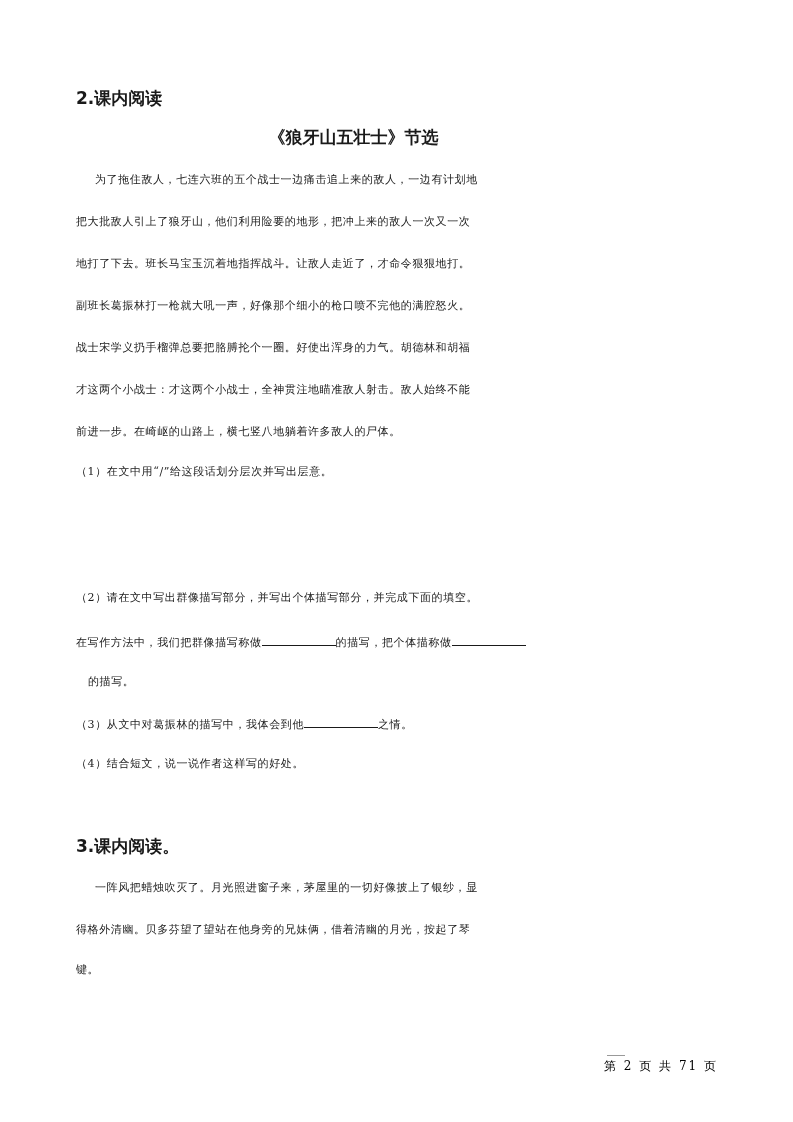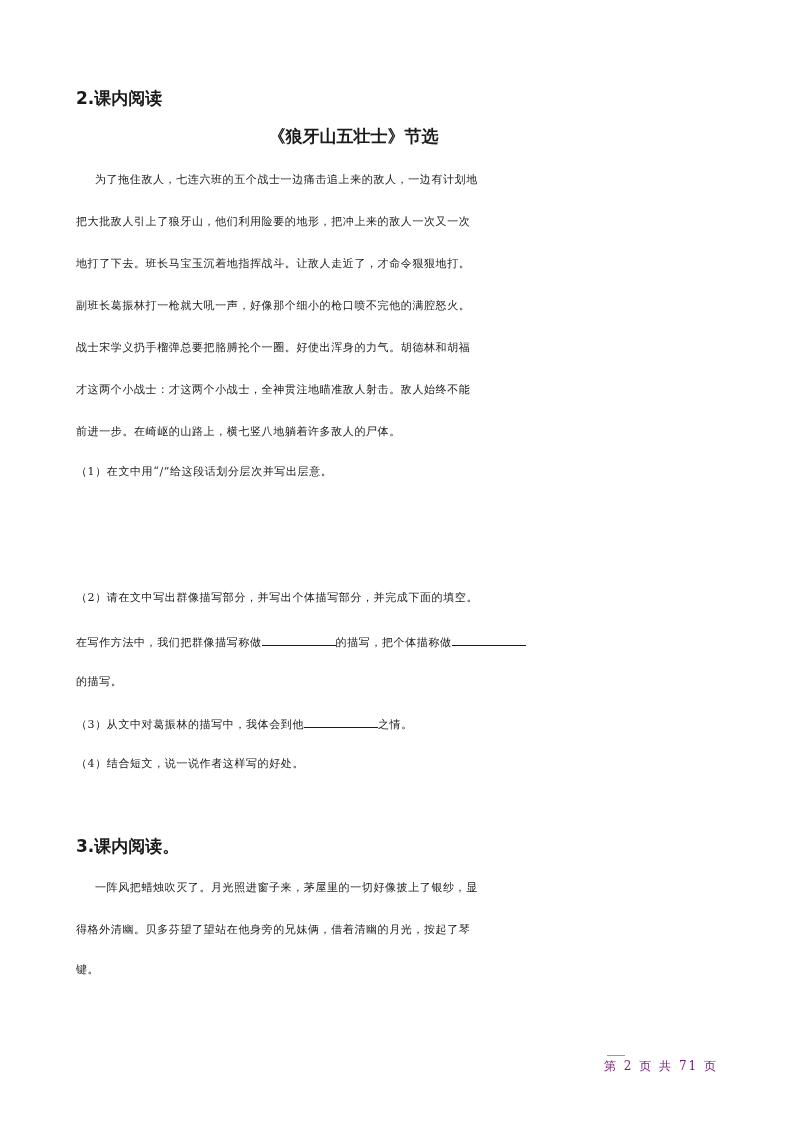--- a/index.html
+++ b/index.html
@@ -12,31 +12,31 @@
     .line {
       position: absolute; left: 76px; white-space: nowrap;
       font-size: 11px; line-height: 24px; letter-spacing: 0.6px;
     }
     .heading {
       font-family: "DejaVu Sans", "Liberation Sans", sans-serif;
       font-weight: bold; font-size: 17px; letter-spacing: 0;
     }
     .title {
       position: absolute; left: 0; width: 707px; text-align: center;
-      font-family: Liberation Mono, monospace;
+      font-family: Liberation Sans, sans-serif;
       font-weight: bold; font-size: 17px; line-height: 24px;
     }
     .blank {
       display: inline-block; border-bottom: 1.5px solid #1a1a1a;
       height: 17px; vertical-align: baseline;
     }
     .b72 { width: 74px; }
     .footer {
       position: absolute; top: 1058px; left: 604px; font-size: 12px;
-      letter-spacing: 2px; color: #701a75;
+      letter-spacing: 2px; color: #000000;
     }
     .footer-rule {
       position: absolute; top: 1055px; left: 607px; width: 18px; height: 1px; background: #999;
     }
   </style>
 </head>
 <body>
 
 <div class="page">
 
@@ -53,21 +53,21 @@
     <div class="line" style="top:420px;">前进一步。在崎岖的山路上，横七竖八地躺着许多敌人的尸体。</div>
   </div>
 
   <div class="line" style="top:460px;">（1）在文中用“/”给这段话划分层次并写出层意。</div>
 
 
   <div class="line" style="top:586px;">（2）请在文中写出群像描写部分，并写出个体描写部分，并完成下面的填空。</div>
   <div class="line" style="top:628px;">
     <span>在写作方法中，我们把群像描写称做</span><span class="blank b72"></span><span>的描写，把个体描称做</span><span class="blank b72"></span>
   </div>
-  <div class="line" style="top:670px;">的描写。</div>
+  <div class="line" style="top:670px;margin-left:12px;">的描写。</div>
 
   <div class="line" style="top:710px;">
     <span>（3）从文中对葛振林的描写中，我体会到他</span><span class="blank b72"></span><span>之情。</span>
   </div>
   <div class="line" style="top:752px;">（4）结合短文，说一说作者这样写的好处。</div>
 
   <div class="line heading" style="top:834px;">3.课内阅读。</div>
 
   <div>
     <div class="line" style="top:876px; left:95px;">一阵风把蜡烛吹灭了。月光照进窗子来，茅屋里的一切好像披上了银纱，显</div>

